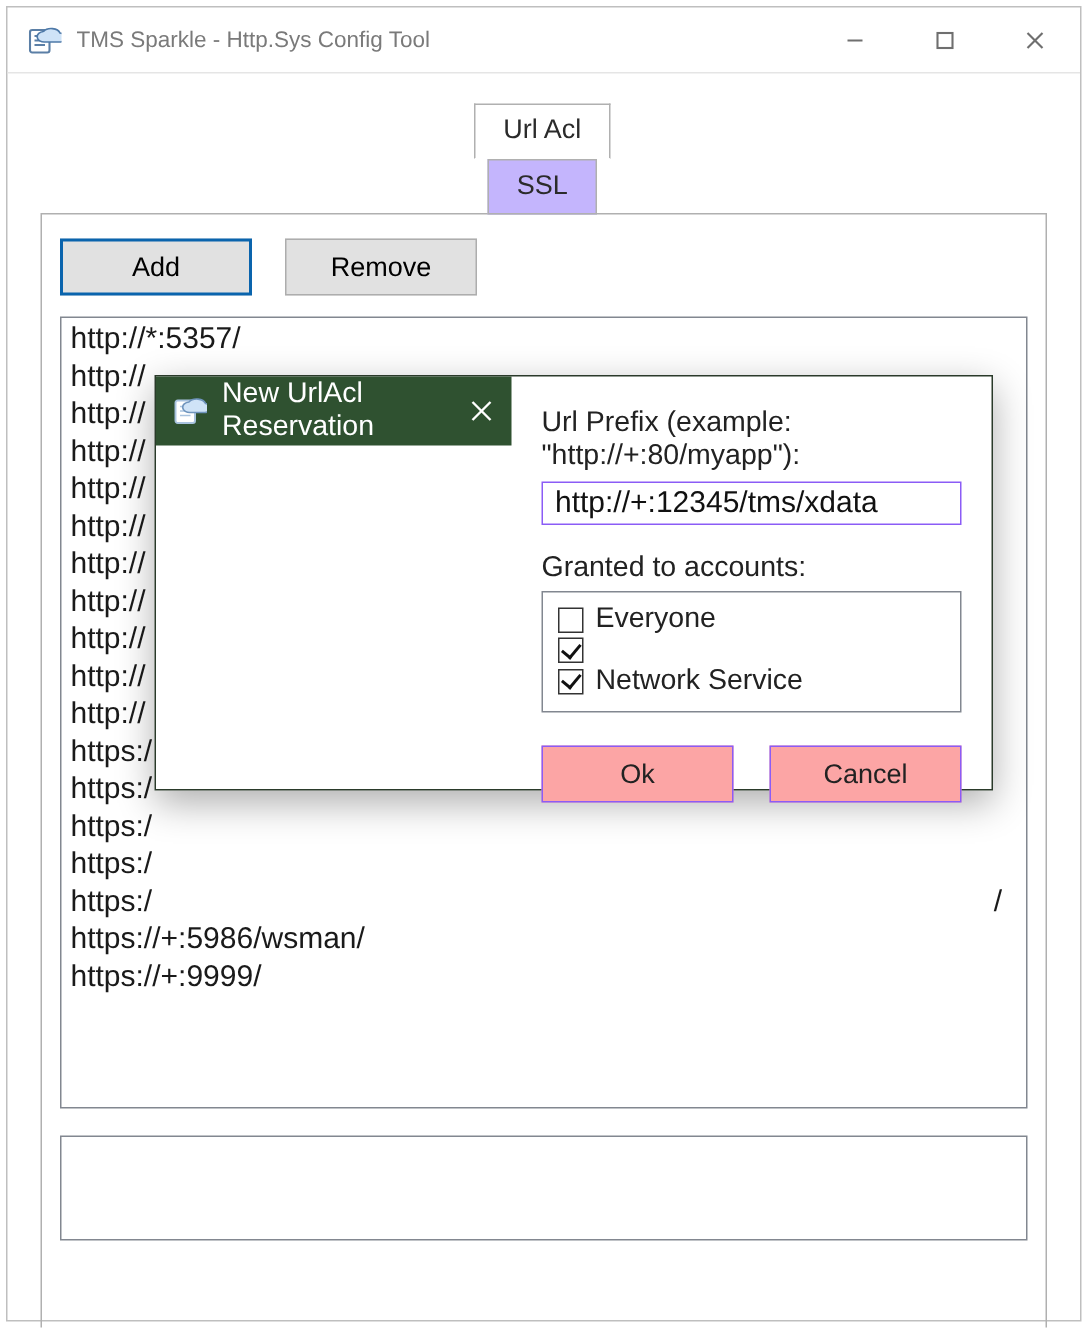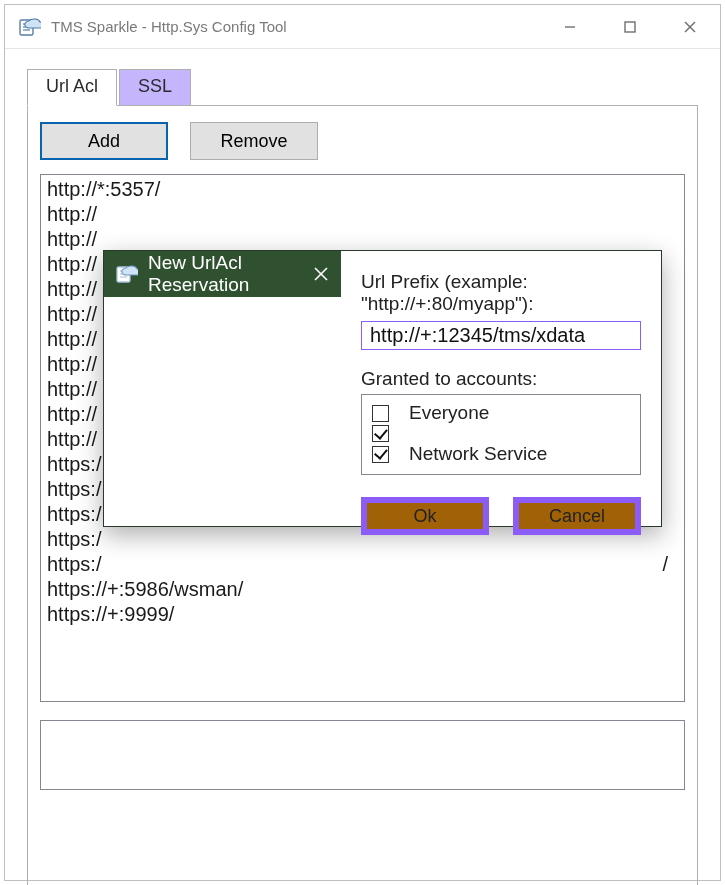--- a/index.html
+++ b/index.html
@@ -54,20 +54,21 @@
     position: relative;
   }
 
   
   .tabstrip {
     display: flex;
     align-items: center;
     margin-bottom: -1px;
     position: relative;
     z-index: 2;
+    flex-direction: column;
   }
   .tab {
     padding: 6px 18px 8px 18px;
     border: 1px solid #b0b0b0;
     border-bottom: 1px solid #b0b0b0;
     background: #c4b5fd;
     color: #2b2b2b;
     font-size: 18px;
     cursor: default;
     margin-right: 2px;
@@ -162,21 +163,21 @@
     outline: none;
     color: #111;
   }
   .accounts-label { margin-top: 18px; margin-bottom: 4px; }
   .accounts-box {
     border: 1px solid #828790;
     padding: 6px 10px 8px 10px;
   }
   .chk-row {
     display: flex; align-items: center;
-    gap: 20px;
+    gap: 8px;
     line-height: 24px;
     font-size: 19px;
     color: #222;
   }
   .chk {
     width: 17px; height: 17px;
     border: 1px solid #333;
     display: flex; align-items: center; justify-content: center;
     background: #fff;
   }
@@ -186,22 +187,22 @@
     border-left: 2px solid #111;
     border-bottom: 2px solid #111;
     transform: rotate(-50deg) translate(1px,-1px);
   }
   .dialog-btn-row {
     display: flex; justify-content: flex-end; gap: 24px;
     margin-top: 22px;
   }
   .dialog-btn {
     width: 128px; height: 38px;
-    background: #a16207;
-    border: 6px solid #8b5cf6;
+    background: #fca5a5;
+    border: 1px solid #8b5cf6;
     font-size: 18px;
     display: flex; align-items: center; justify-content: center;
   }
 </style>
 </head>
 <body>
 
 <div class="main-window">
 
   <div class="titlebar">

